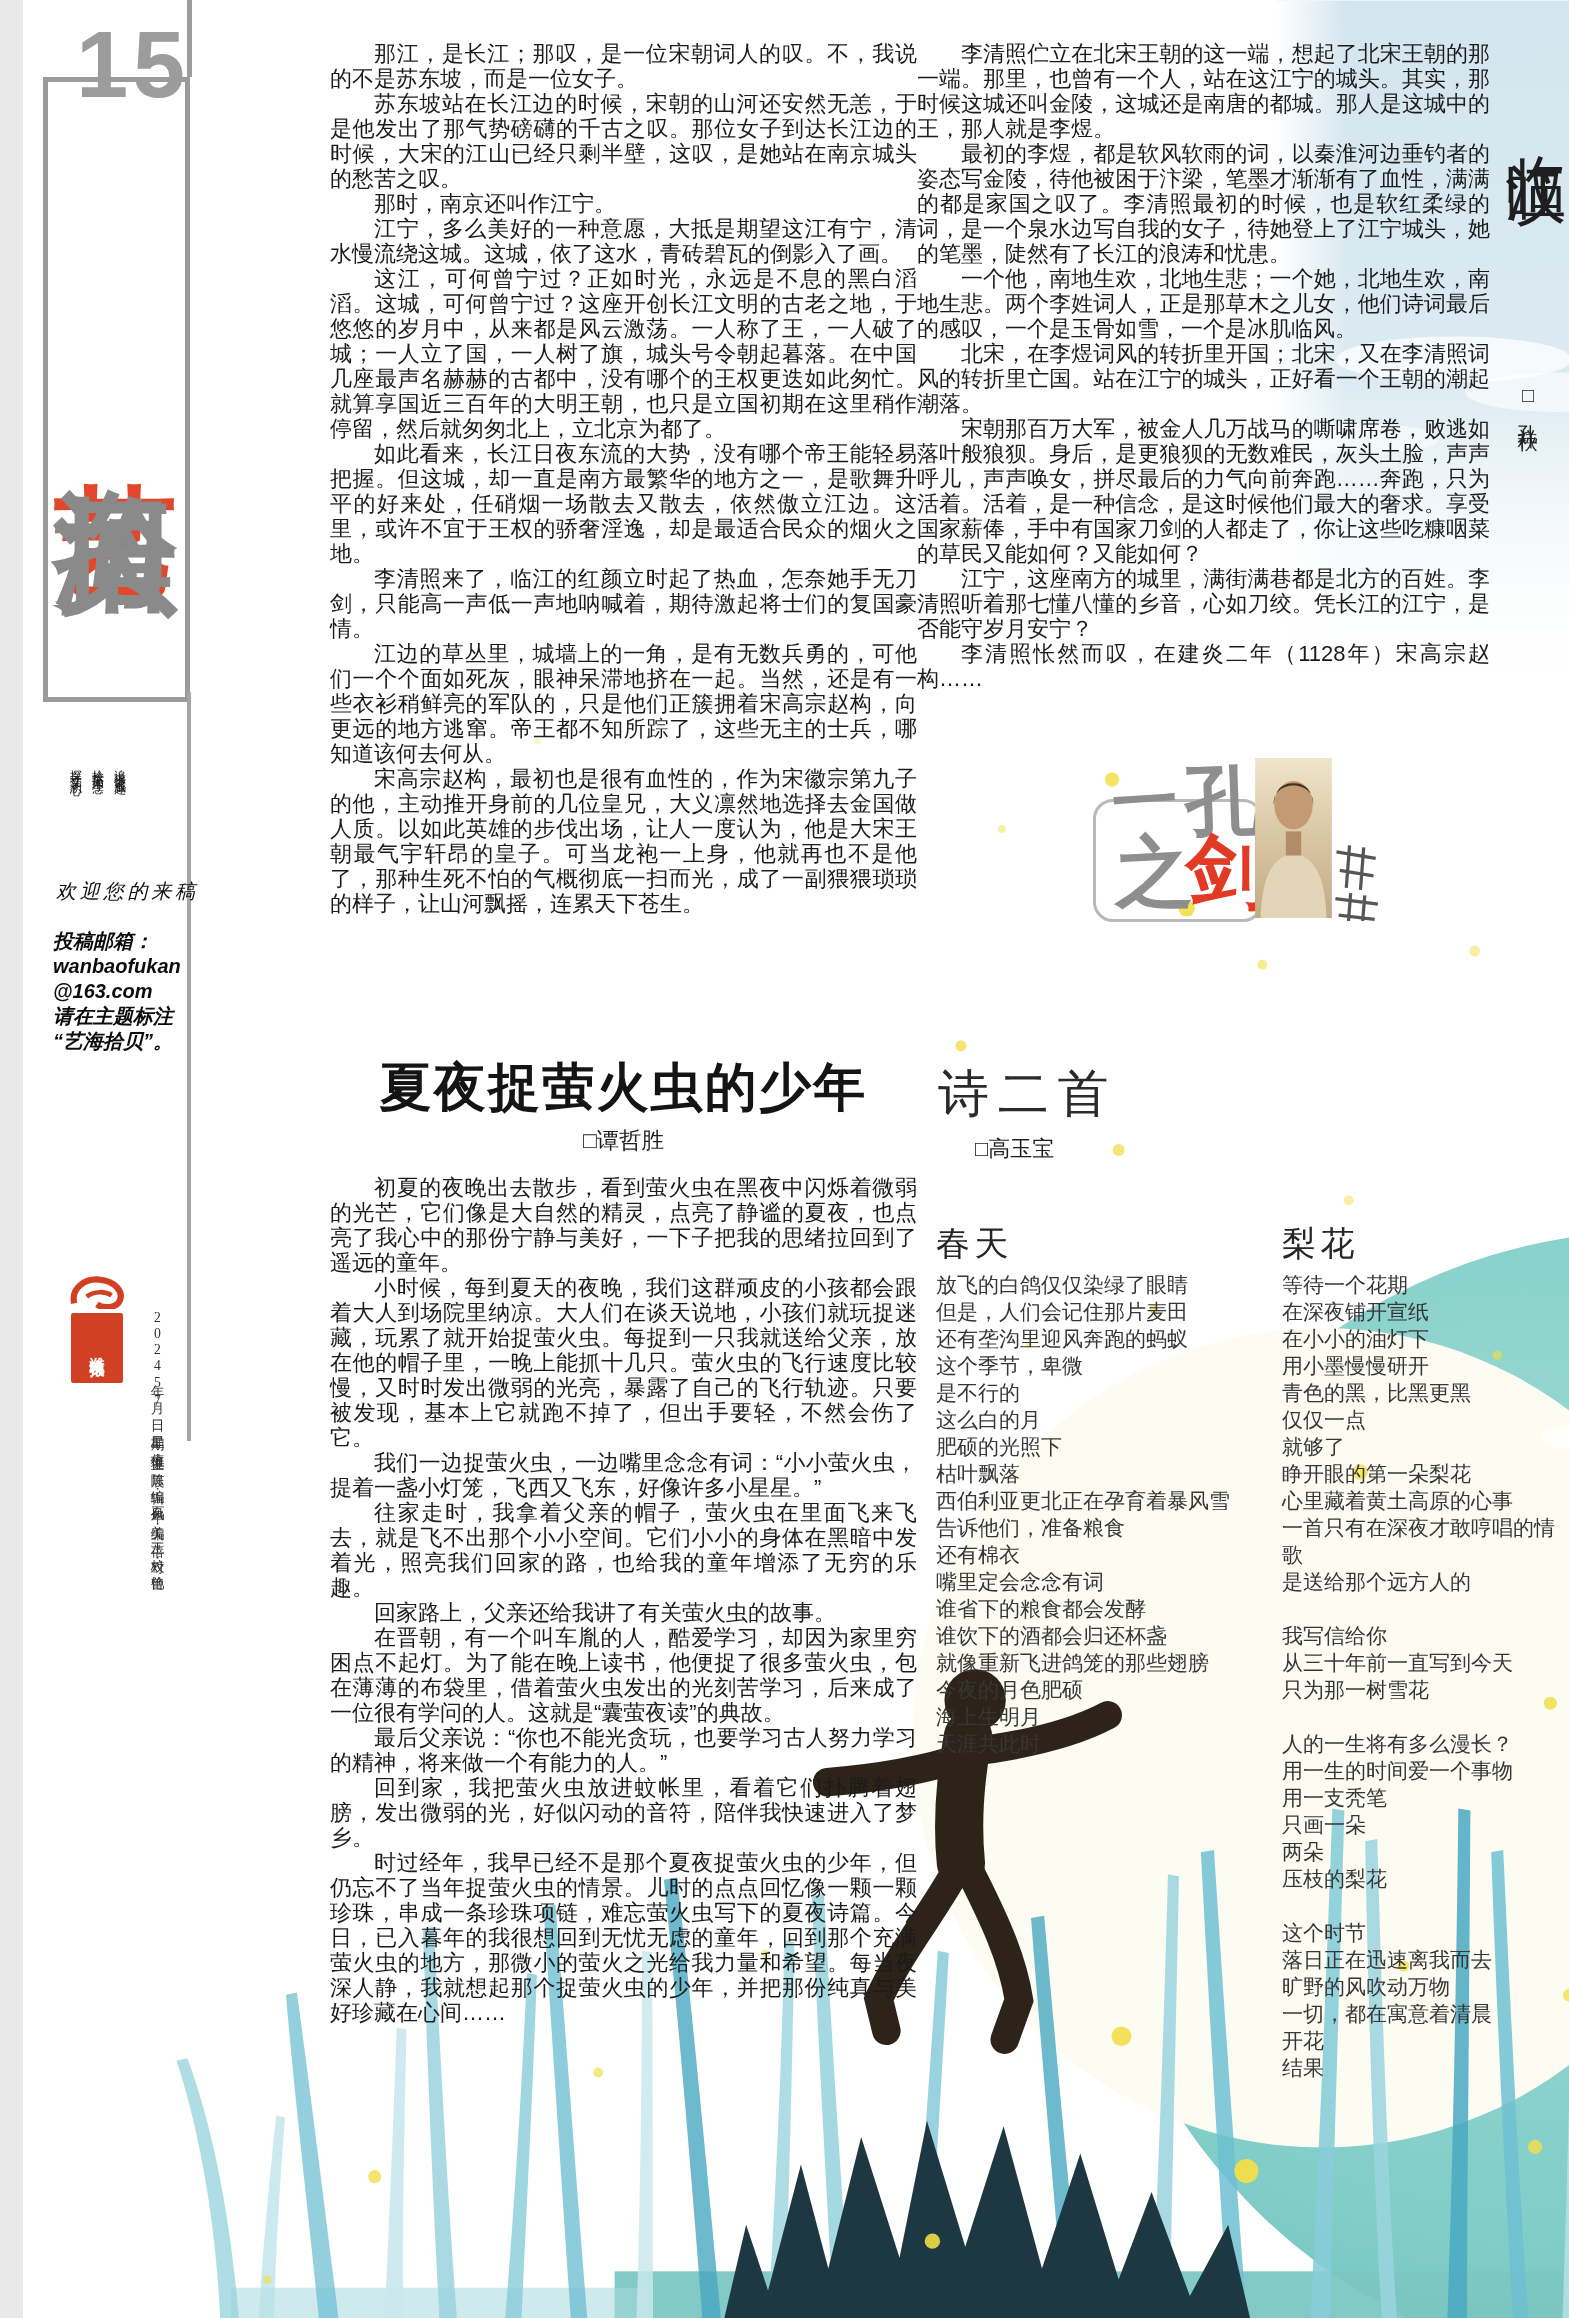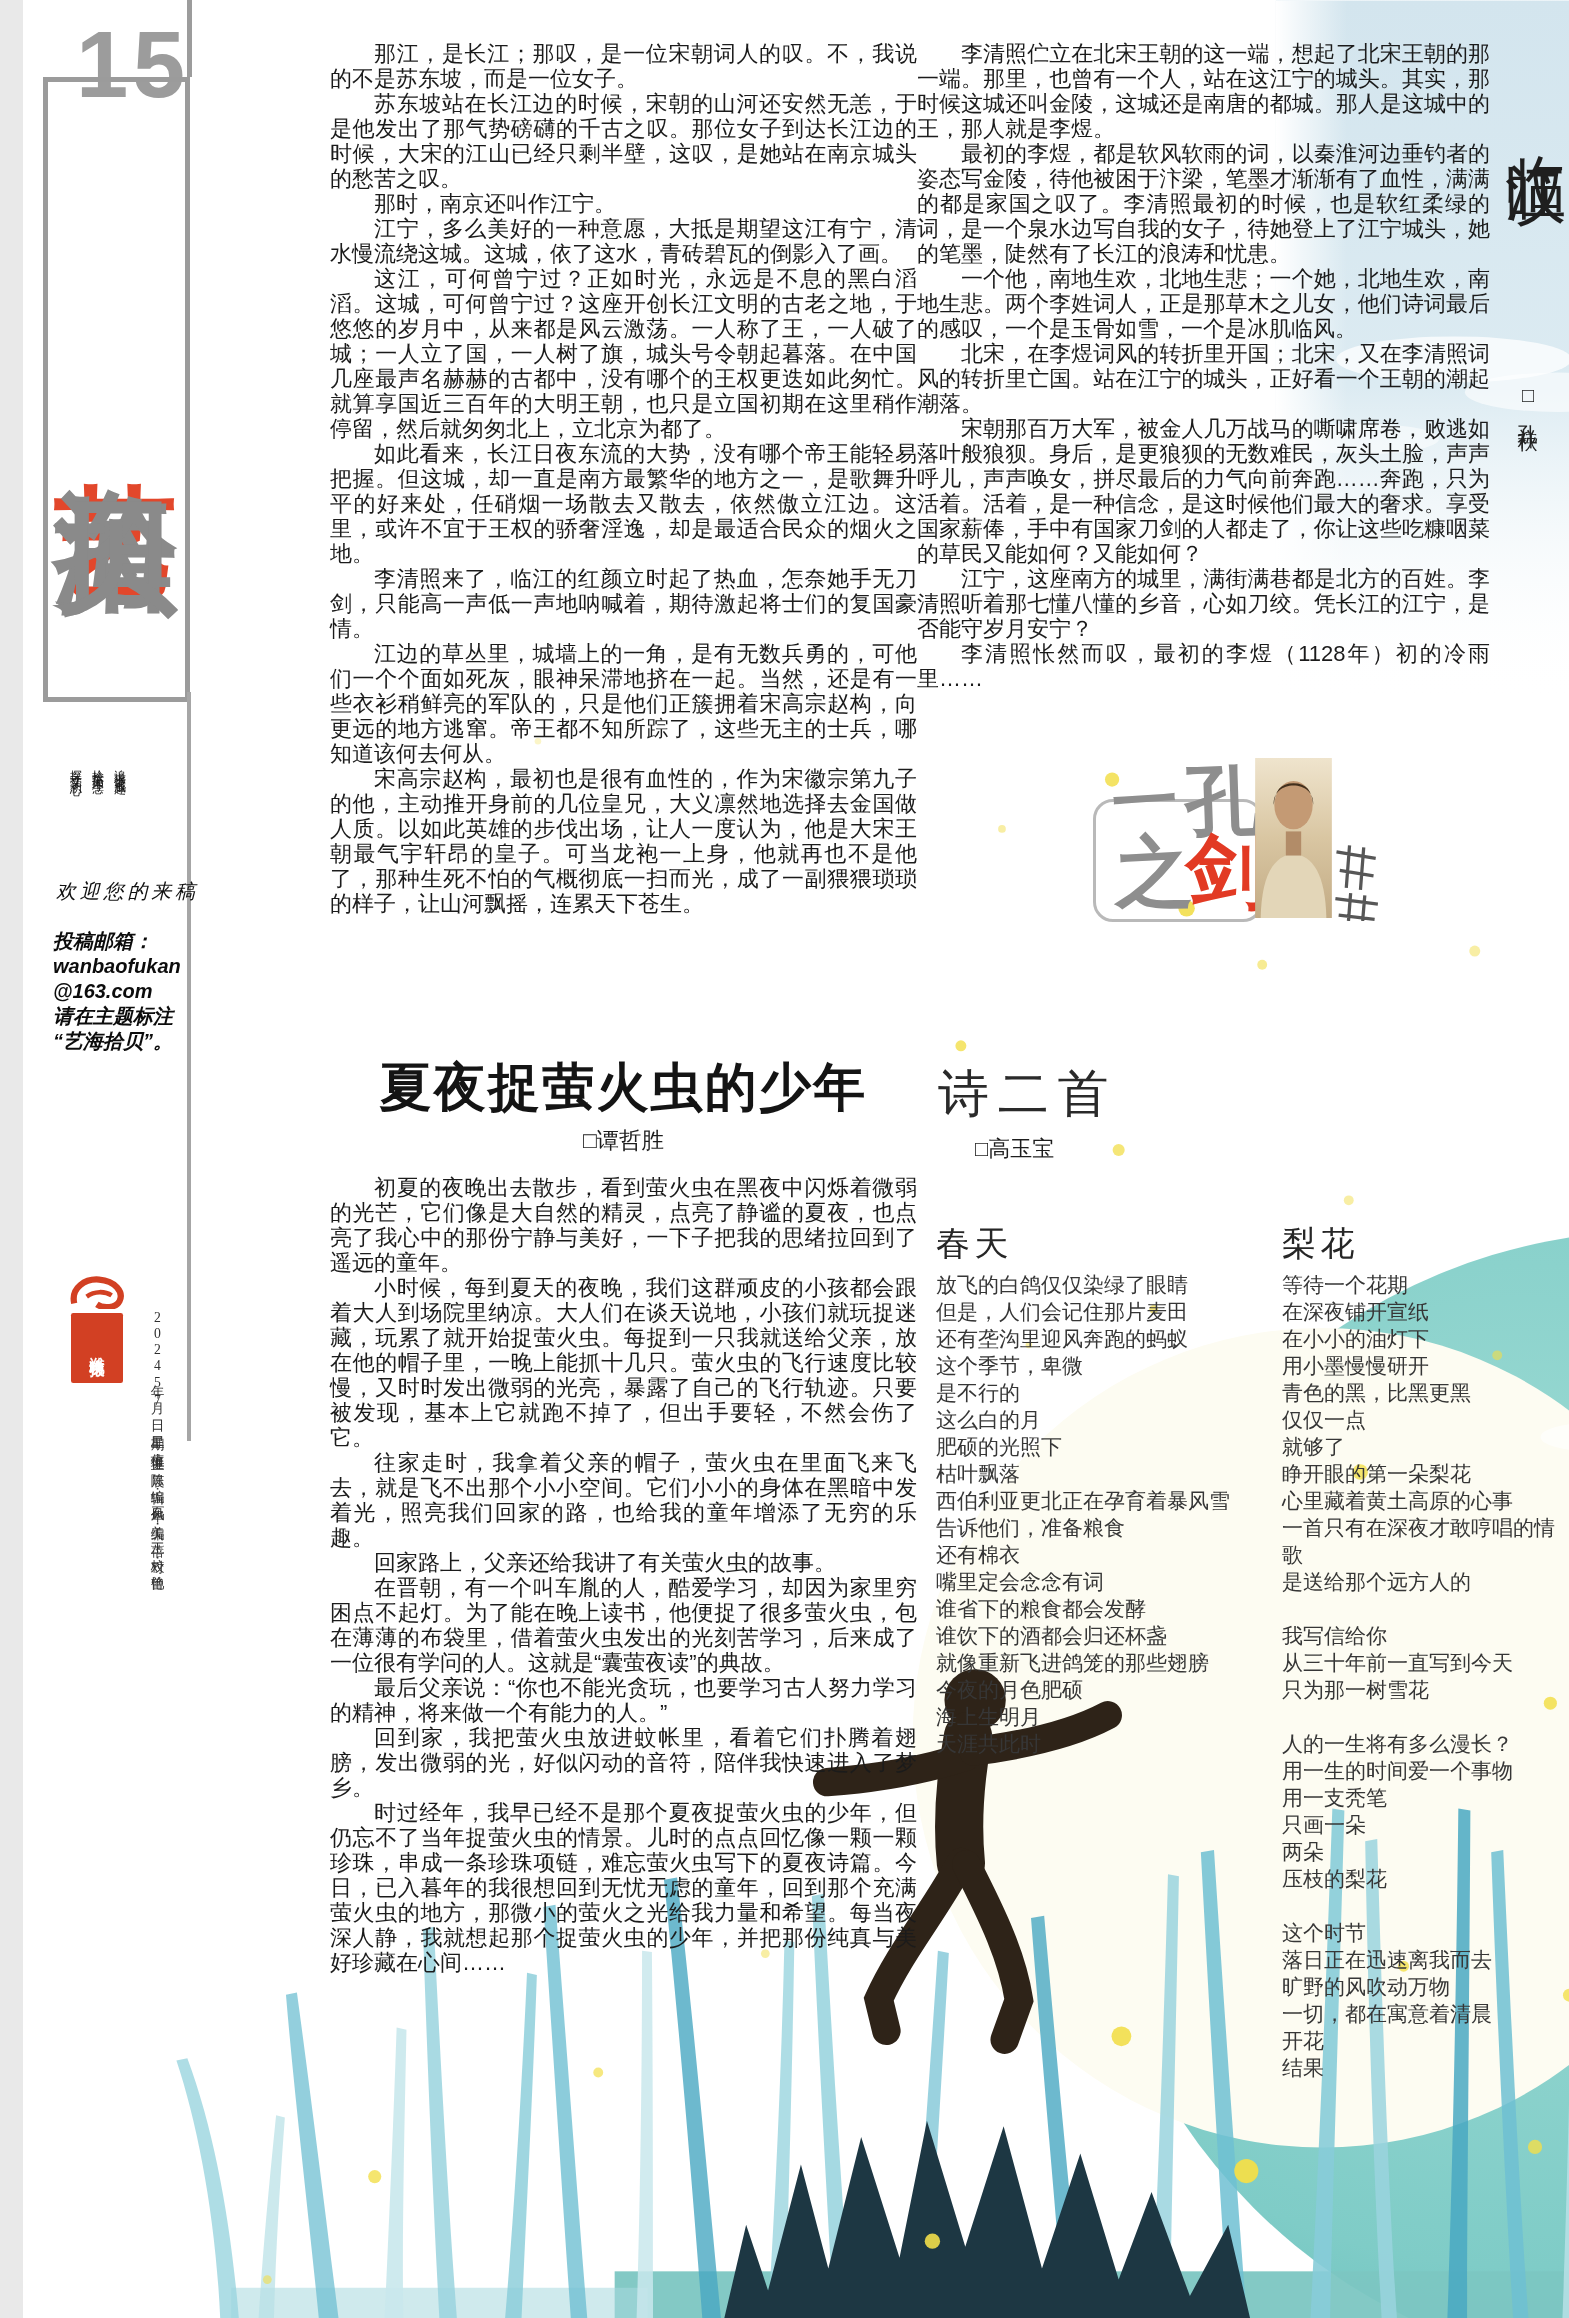--- a/index.html
+++ b/index.html
@@ -220,21 +220,21 @@
       <p class="para">宋高宗赵构，最初也是很有血性的，作为宋徽宗第九子的他，主动推开身前的几位皇兄，大义凛然地选择去金国做人质。以如此英雄的步伐出场，让人一度认为，他是大宋王朝最气宇轩昂的皇子。可当龙袍一上身，他就再也不是他了，那种生死不怕的气概彻底一扫而光，成了一副猥猥琐琐的样子，让山河飘摇，连累天下苍生。</p>
     </div>
   <div class="abs article-col a1-col2">
 
   <p class="para">李清照伫立在北宋王朝的这一端，想起了北宋王朝的那一端。那里，也曾有一个人，站在这江宁的城头。其实，那时候这城还叫金陵，这城还是南唐的都城。那人是这城中的王，那人就是李煜。</p>
       <p class="para">最初的李煜，都是软风软雨的词，以秦淮河边垂钓者的姿态写金陵，待他被困于汴梁，笔墨才渐渐有了血性，满满的都是家国之叹了。李清照最初的时候，也是软红柔绿的词，是一个泉水边写自我的女子，待她登上了江宁城头，她的笔墨，陡然有了长江的浪涛和忧患。</p>
       <p class="para">一个他，南地生欢，北地生悲；一个她，北地生欢，南地生悲。两个李姓词人，正是那草木之儿女，他们诗词最后的感叹，一个是玉骨如雪，一个是冰肌临风。</p>
       <p class="para">北宋，在李煜词风的转折里开国；北宋，又在李清照词风的转折里亡国。站在江宁的城头，正好看一个王朝的潮起潮落。</p>
       <p class="para">宋朝那百万大军，被金人几万战马的嘶啸席卷，败逃如落叶般狼狈。身后，是更狼狈的无数难民，灰头土脸，声声呼儿，声声唤女，拼尽最后的力气向前奔跑……奔跑，只为活着。活着，是一种信念，是这时候他们最大的奢求。享受国家薪俸，手中有国家刀剑的人都走了，你让这些吃糠咽菜的草民又能如何？又能如何？</p>
       <p class="para">江宁，这座南方的城里，满街满巷都是北方的百姓。李清照听着那七懂八懂的乡音，心如刀绞。凭长江的江宁，是否能守岁月安宁？</p>
-      <p class="para">李清照怅然而叹，最初的李煜（1128年）初的冷雨里……</p>
+      <p class="para">李清照怅然而叹，在建炎二年（1128年）宋高宗赵构……</p>
     </div>
   <div class="abs a1-title">临江叹</div>
   <div class="abs a1-author">□孔祥秋</div>
 
   <div class="abs colname">
     <div class="frame"></div>
     <span class="cn-w1">一</span>
     <span class="cn-w2">孔</span>
     <span class="cn-w3">之</span>
     <span class="cn-w4">剑</span>
@@ -263,20 +263,21 @@
       </svg>
     </div>
   </div>
 
   <div class="abs a2-title">夏夜捉萤火虫的少年</div>
   <div class="abs a2-author">□谭哲胜</div>
   <div class="abs article-col a2-body">
 
   <p class="para">初夏的夜晚出去散步，看到萤火虫在黑夜中闪烁着微弱的光芒，它们像是大自然的精灵，点亮了静谧的夏夜，也点亮了我心中的那份宁静与美好，一下子把我的思绪拉回到了遥远的童年。</p>
       <p class="para">小时候，每到夏天的夜晚，我们这群顽皮的小孩都会跟着大人到场院里纳凉。大人们在谈天说地，小孩们就玩捉迷藏，玩累了就开始捉萤火虫。每捉到一只我就送给父亲，放在他的帽子里，一晚上能抓十几只。萤火虫的飞行速度比较慢，又时时发出微弱的光亮，暴露了自己的飞行轨迹。只要被发现，基本上它就跑不掉了，但出手要轻，不然会伤了它。</p>
+      <p class="para">我们一边捉萤火虫，一边嘴里念念有词：“小小萤火虫，提着一盏小灯笼，飞西又飞东，好像许多小星星。”</p>
       <p class="para">往家走时，我拿着父亲的帽子，萤火虫在里面飞来飞去，就是飞不出那个小小空间。它们小小的身体在黑暗中发着光，照亮我们回家的路，也给我的童年增添了无穷的乐趣。</p>
       <p class="para">回家路上，父亲还给我讲了有关萤火虫的故事。</p>
       <p class="para">在晋朝，有一个叫车胤的人，酷爱学习，却因为家里穷困点不起灯。为了能在晚上读书，他便捉了很多萤火虫，包在薄薄的布袋里，借着萤火虫发出的光刻苦学习，后来成了一位很有学问的人。这就是“囊萤夜读”的典故。</p>
       <p class="para">最后父亲说：“你也不能光贪玩，也要学习古人努力学习的精神，将来做一个有能力的人。”</p>
       <p class="para">回到家，我把萤火虫放进蚊帐里，看着它们扑腾着翅膀，发出微弱的光，好似闪动的音符，陪伴我快速进入了梦乡。</p>
       <p class="para">时过经年，我早已经不是那个夏夜捉萤火虫的少年，但仍忘不了当年捉萤火虫的情景。儿时的点点回忆像一颗一颗珍珠，串成一条珍珠项链，难忘萤火虫写下的夏夜诗篇。今日，已入暮年的我很想回到无忧无虑的童年，回到那个充满萤火虫的地方，那微小的萤火之光给我力量和希望。每当夜深人静，我就想起那个捉萤火虫的少年，并把那份纯真与美好珍藏在心间……</p>
     </div>
 
   <div class="abs poems-title">诗二首</div>
   <div class="abs poems-author">□高玉宝</div>

